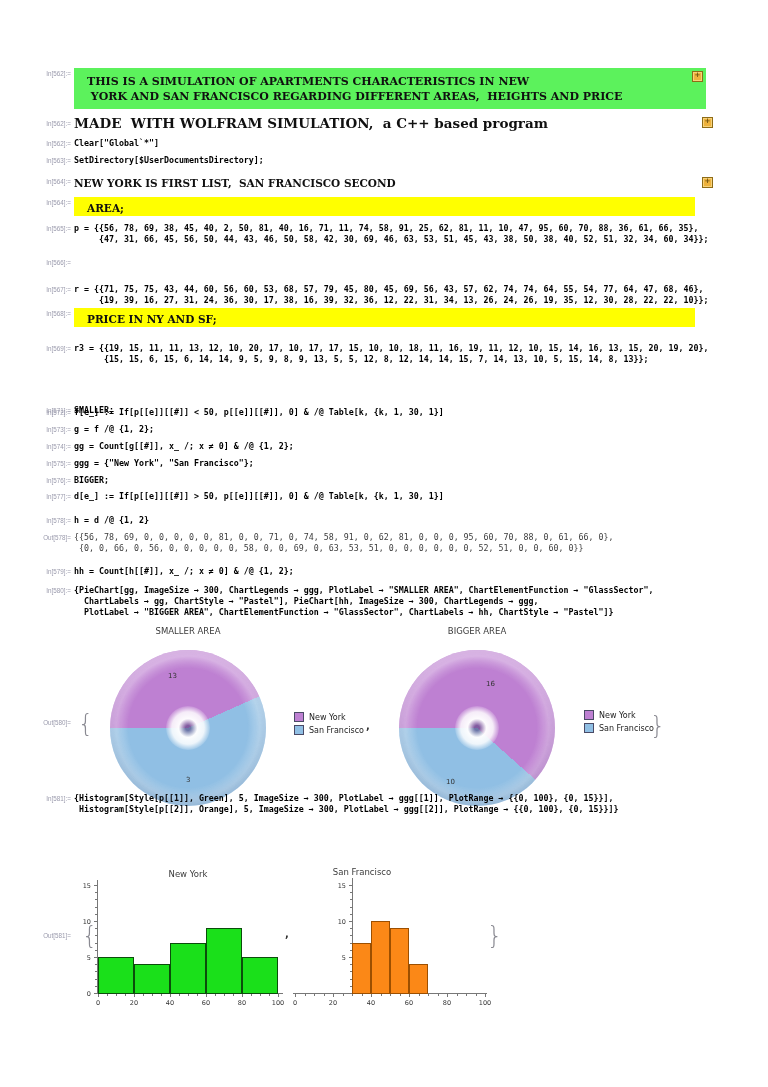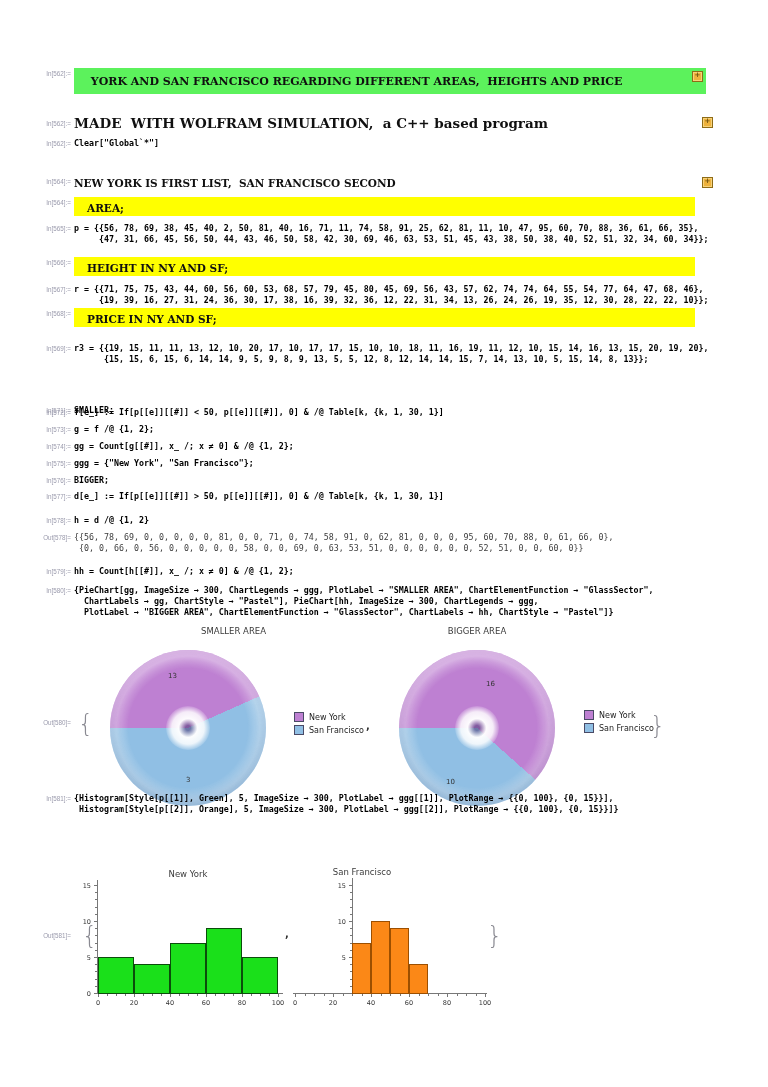--- a/index.html
+++ b/index.html
@@ -48,36 +48,41 @@
   .bar{position:absolute;border:1px solid;box-sizing:border-box;}
 </style>
 </head>
 <body>
 
 <div class="page">
 
   <div class="row" style="top:68px">
     <span class="in-label">In[562]:=</span>
     <div class="title-box">
+      <div class="title-line">THIS IS A SIMULATION OF APARTMENTS CHARACTERISTICS IN NEW</div>
       <div class="title-line"> YORK AND SAN FRANCISCO REGARDING DIFFERENT AREAS,  HEIGHTS AND PRICE</div>
       <span class="cell-icon" style="top:3px;right:3px;"></span>
     </div>
   </div>
 
   <div class="row" style="top:115px;position:absolute;">
     <span class="in-label" style="padding-top:5px">In[562]:=</span>
     <span class="subtitle">MADE  WITH WOLFRAM SIMULATION,  a C++ based program</span>
     <span class="cell-icon" style="top:2px;left:702px;"></span>
   </div>
 
   <div class="row" style="top:138px">
     <span class="in-label">In[562]:=</span>
     <pre class="code">Clear["Global`*"]</pre>
   </div>
 
+  <div class="row" style="top:155px">
+    <span class="in-label">In[563]:=</span>
+    <pre class="code">SetDirectory[$UserDocumentsDirectory];</pre>
+  </div>
 
   <div class="row" style="top:176px">
     <span class="in-label">In[564]:=</span>
     <span class="heading">NEW YORK IS FIRST LIST,  SAN FRANCISCO SECOND</span>
     <span class="cell-icon" style="top:1px;left:702px;"></span>
   </div>
 
   <div class="row" style="top:197px">
     <span class="in-label">In[564]:=</span>
     <div class="hl-box">
@@ -88,23 +93,20 @@
   <div class="row" style="top:223px">
     <span class="in-label">In[565]:=</span>
     <div>
       <pre class="code">p = {{56, 78, 69, 38, 45, 40, 2, 50, 81, 40, 16, 71, 11, 74, 58, 91, 25, 62, 81, 11, 10, 47, 95, 60, 70, 88, 36, 61, 66, 35},</pre>
       <pre class="code">     {47, 31, 66, 45, 56, 50, 44, 43, 46, 50, 58, 42, 30, 69, 46, 63, 53, 51, 45, 43, 38, 50, 38, 40, 52, 51, 32, 34, 60, 34}};</pre>
     </div>
   </div>
 
   <div class="row" style="top:257px">
     <span class="in-label">In[566]:=</span>
-    <div class="hl-box">
-      <span class="heading">HEIGHT IN NY AND SF;</span>
-    </div>
   </div>
 
   <div class="row" style="top:284px">
     <span class="in-label">In[567]:=</span>
     <div>
       <pre class="code">r = {{71, 75, 75, 43, 44, 60, 56, 60, 53, 68, 57, 79, 45, 80, 45, 69, 56, 43, 57, 62, 74, 74, 64, 55, 54, 77, 64, 47, 68, 46},</pre>
       <pre class="code">     {19, 39, 16, 27, 31, 24, 36, 30, 17, 38, 16, 39, 32, 36, 12, 22, 31, 34, 13, 26, 24, 26, 19, 35, 12, 30, 28, 22, 22, 10}};</pre>
     </div>
   </div>
 
@@ -183,21 +185,21 @@
       <pre class="code">{PieChart[gg, ImageSize → 300, ChartLegends → ggg, PlotLabel → "SMALLER AREA", ChartElementFunction → "GlassSector",</pre>
       <pre class="code">  ChartLabels → gg, ChartStyle → "Pastel"], PieChart[hh, ImageSize → 300, ChartLegends → ggg,</pre>
       <pre class="code">  PlotLabel → "BIGGER AREA", ChartElementFunction → "GlassSector", ChartLabels → hh, ChartStyle → "Pastel"]}</pre>
     </div>
   </div>
 
   <div class="out-row" style="top:622px;height:216px;">
     <span class="gout" style="left:0;top:97px;">Out[580]=</span>
     <span class="brace" style="left:78px;top:88px;">{</span>
 
-    <div class="chart-title" style="left:110px;top:4px;width:156px;text-align:right;">SMALLER AREA</div>
+    <div class="chart-title" style="left:110px;top:4px;width:156px;">SMALLER AREA</div>
     <div class="pie-disc" id="pie1-disc" style="left: 110px; top: 28px; background: conic-gradient(from 270deg, rgb(190, 128, 210) 0deg, rgb(190, 128, 210) 156deg, rgb(144, 191, 228) 156deg, rgb(144, 191, 228) 360deg);"></div>
     <div class="pie-gloss" style="left:110px;top:28px;"></div>
     <div class="pie-hole" style="left:166px;top:84px;"></div>
     <span class="slice-label" style="left:168px;top:50px;">13</span>
     <span class="slice-label" style="left:186px;top:154px;">3</span>
 
     <div class="legend" style="left:294px;top:90px;">
       <div class="legend-row">
         <span class="swatch" style="background: rgb(190, 128, 210);"></span>
         <span class="legend-label">New York</span>

